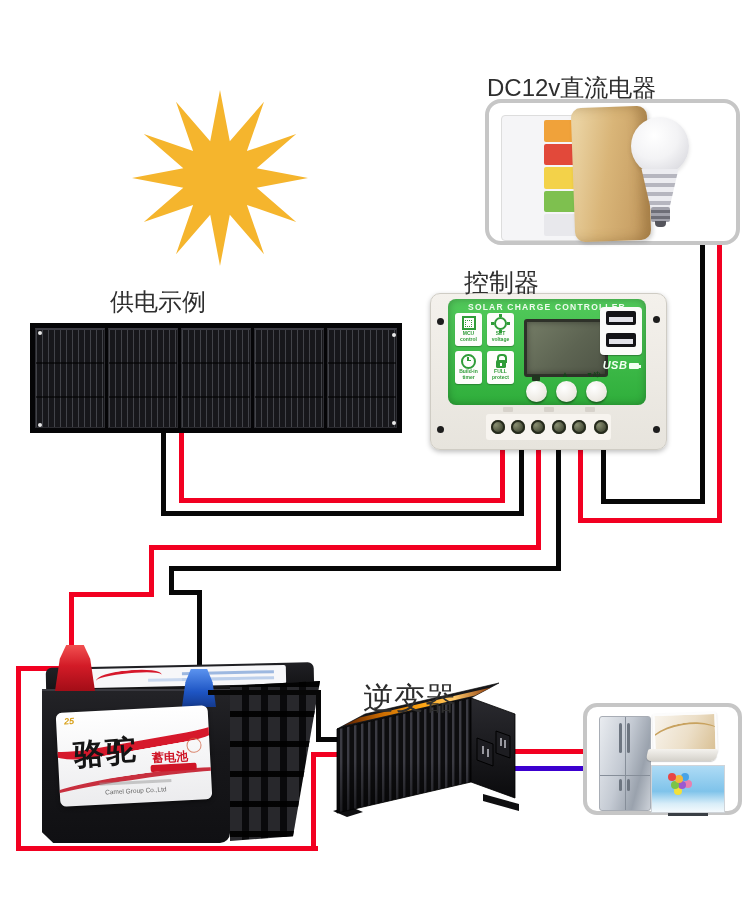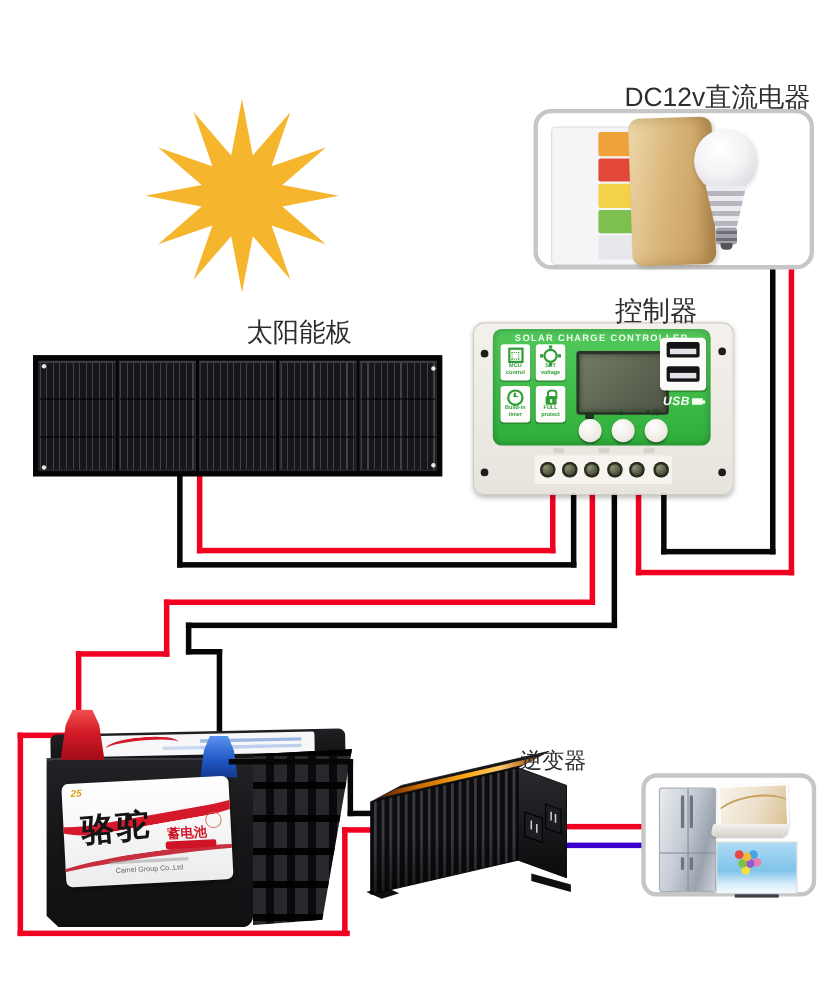--- a/index.html
+++ b/index.html
@@ -7,21 +7,21 @@
          font-family:"Liberation Sans","DejaVu Sans",sans-serif;}
 
   
   .banner{position:absolute;left:0;top:0;width:750px;height:62px;z-index:5;
     background:linear-gradient(180deg,#1F9AEF 0%,#2DA2F1 38%,#6FC6F6 75%,#BFE7FC 94%,#D9F1FD 100%);
     display:flex;align-items:center;justify-content:center;}
   .banner-title{color:#fff;font-family:"DejaVu Serif","Liberation Serif",serif;
     font-size:30px;letter-spacing:15px;padding-left:15px;font-weight:500;}
 
   
-  .lab{position:absolute;color:#2e2e2e;text-align:right;z-index:4;white-space:nowrap;}
+  .lab{position:absolute;color:#2e2e2e;text-align:left;z-index:4;white-space:nowrap;}
 
   
   .wire{position:absolute;z-index:2;}
   .w-red{background:#F20021;}
   .w-blk{background:#070707;}
   .w-blu{background:#3C00CF;}
   .above{z-index:4;}
 
   
   .sun{position:absolute;left:130px;top:88px;width:180px;height:180px;z-index:1;}
@@ -215,24 +215,24 @@
   <div class="wire w-red" style="left:16px;top:846px;width:302px;height:5px"></div>
   <div class="wire w-red" style="left:311px;top:752px;width:5px;height:99px"></div>
   <div class="wire w-red" style="left:311px;top:752px;width:32px;height:5px"></div>
   <div class="wire w-blk above" style="left:208px;top:690px;width:113px;height:5px"></div>
   <div class="wire w-blk above" style="left:316px;top:690px;width:5px;height:52px"></div>
   <div class="wire w-blk" style="left:316px;top:737px;width:28px;height:5px"></div>
 
   <div class="wire w-red" style="left:500px;top:749px;width:88px;height:5px"></div>
   <div class="wire w-blu" style="left:502px;top:766px;width:86px;height:5px"></div>
 
-  <div class="lab" style="left:110px;top:286px;width:210px;font-size:24px">太阳能板</div>
+  <div class="lab" style="left:110px;top:286px;width:210px;font-size:24px">供电示例</div>
   <div class="lab" style="left:487px;top:72px;width:250px;font-size:24px">DC12v直流电器</div>
   <div class="lab" style="left:464px;top:266px;width:170px;font-size:25px">控制器</div>
-  <div class="lab" style="left:363px;top:678px;width:170px;font-size:20px">逆变器</div>
+  <div class="lab" style="left:363px;top:678px;width:170px;font-size:31px">逆变器</div>
 
   <div class="panel">
     <div class="panel-cell"></div>
     <div class="panel-cell"></div>
     <div class="panel-cell"></div>
     <div class="panel-cell"></div>
     <div class="panel-cell"></div>
     <span class="grommet" style="left:6px;top:6px"></span>
     <span class="grommet" style="left:6px;top:98px"></span>
     <span class="grommet" style="left:360px;top:8px"></span>

